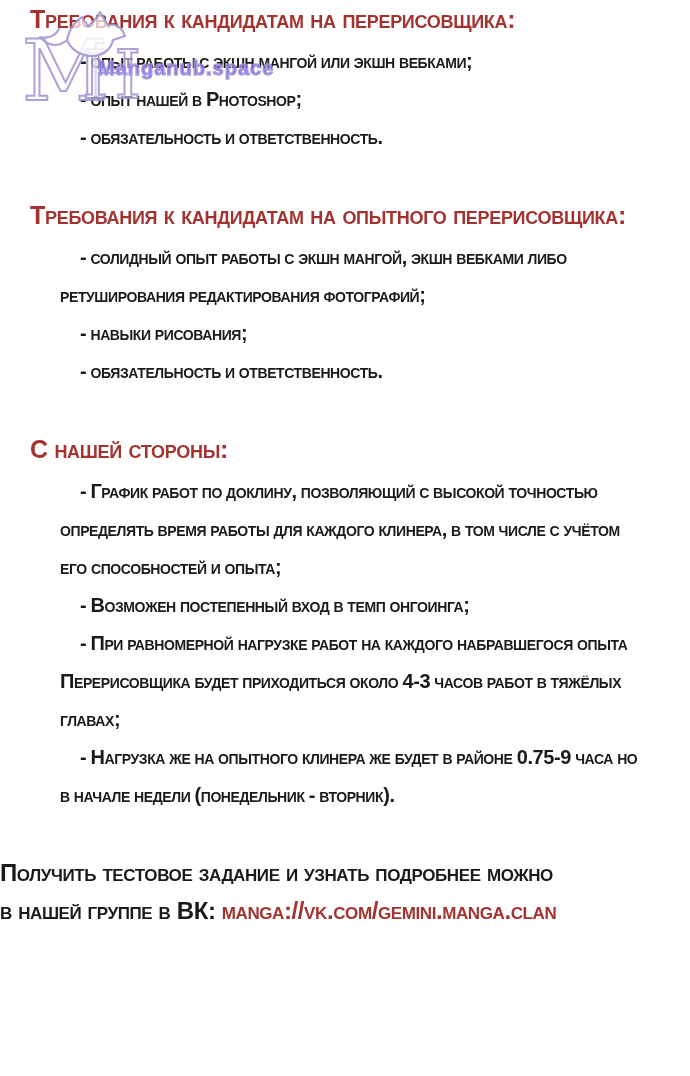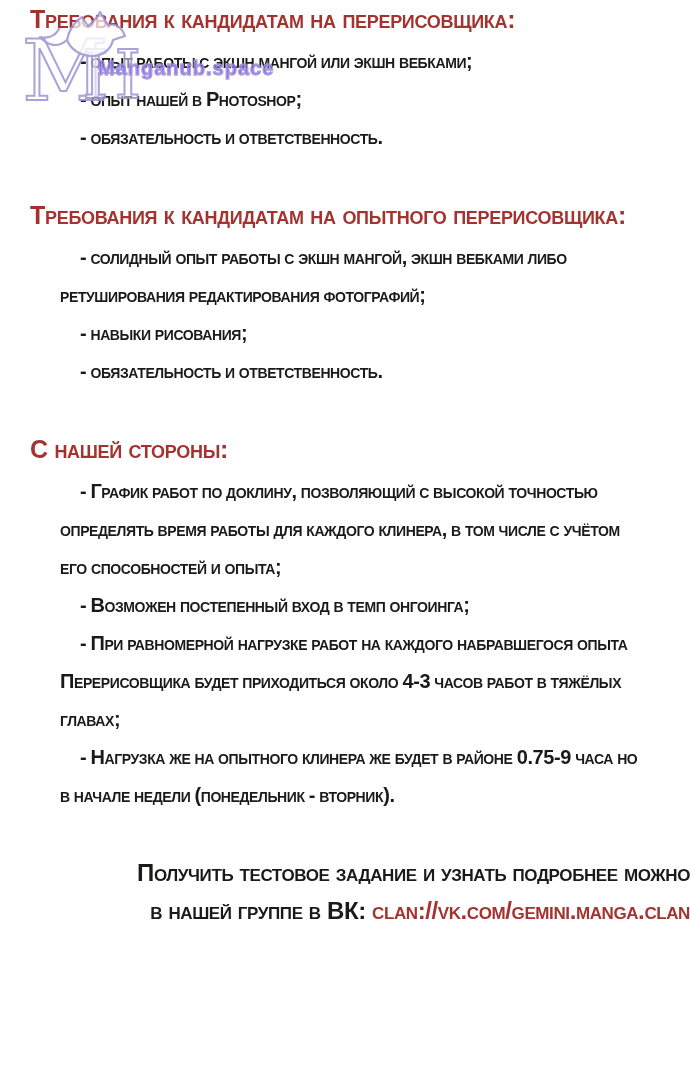--- a/index.html
+++ b/index.html
@@ -31,21 +31,21 @@
     letter-spacing:-0.4px;
     word-spacing:-1px;
     color:#1c1a19;
     margin:0 16px 0 60px;
     max-width:586px;
     text-indent:20px;
   }
 
   .footer {
     margin-top:16px;
-    text-align:right;
+    text-align:left;
     font-variant: small-caps;
     font-weight:700;
     font-size:24px;
     line-height:38px;
     letter-spacing:-0.4px;
     color:#1c1a19;
   }
   .footer p { margin:0; }
   .footer .url { color:#a43330; text-decoration:none; cursor:pointer; }
 
@@ -100,17 +100,17 @@
     <section>
       <h2 class="heading">С нашей стороны:</h2>
       <p class="bullet">- График работ по доклину, позволяющий с высокой точностью определять время работы для каждого клинера, в том числе с учётом его способностей и опыта;</p>
       <p class="bullet">- Возможен постепенный вход в темп онгоинга;</p>
       <p class="bullet">- При равномерной нагрузке работ на каждого набравшегося опыта Перерисовщика будет приходиться около 4-3 часов работ в тяжёлых главах;</p>
       <p class="bullet">- Нагрузка же на опытного клинера же будет в районе 0.75-9 часа но в начале недели (понедельник - вторник).</p>
     </section>
 
     <div class="footer">
       <p>Получить тестовое задание и узнать подробнее можно</p>
-      <p><span>в нашей группе в ВК: </span><span class="url">clan://vk.com/gemini.manga.clan</span></p>
+      <p><span>в нашей группе в ВК: </span><span class="url">manga://vk.com/gemini.manga.clan</span></p>
     </div>
 
   </div>
 </div>
 
 </body></html>

